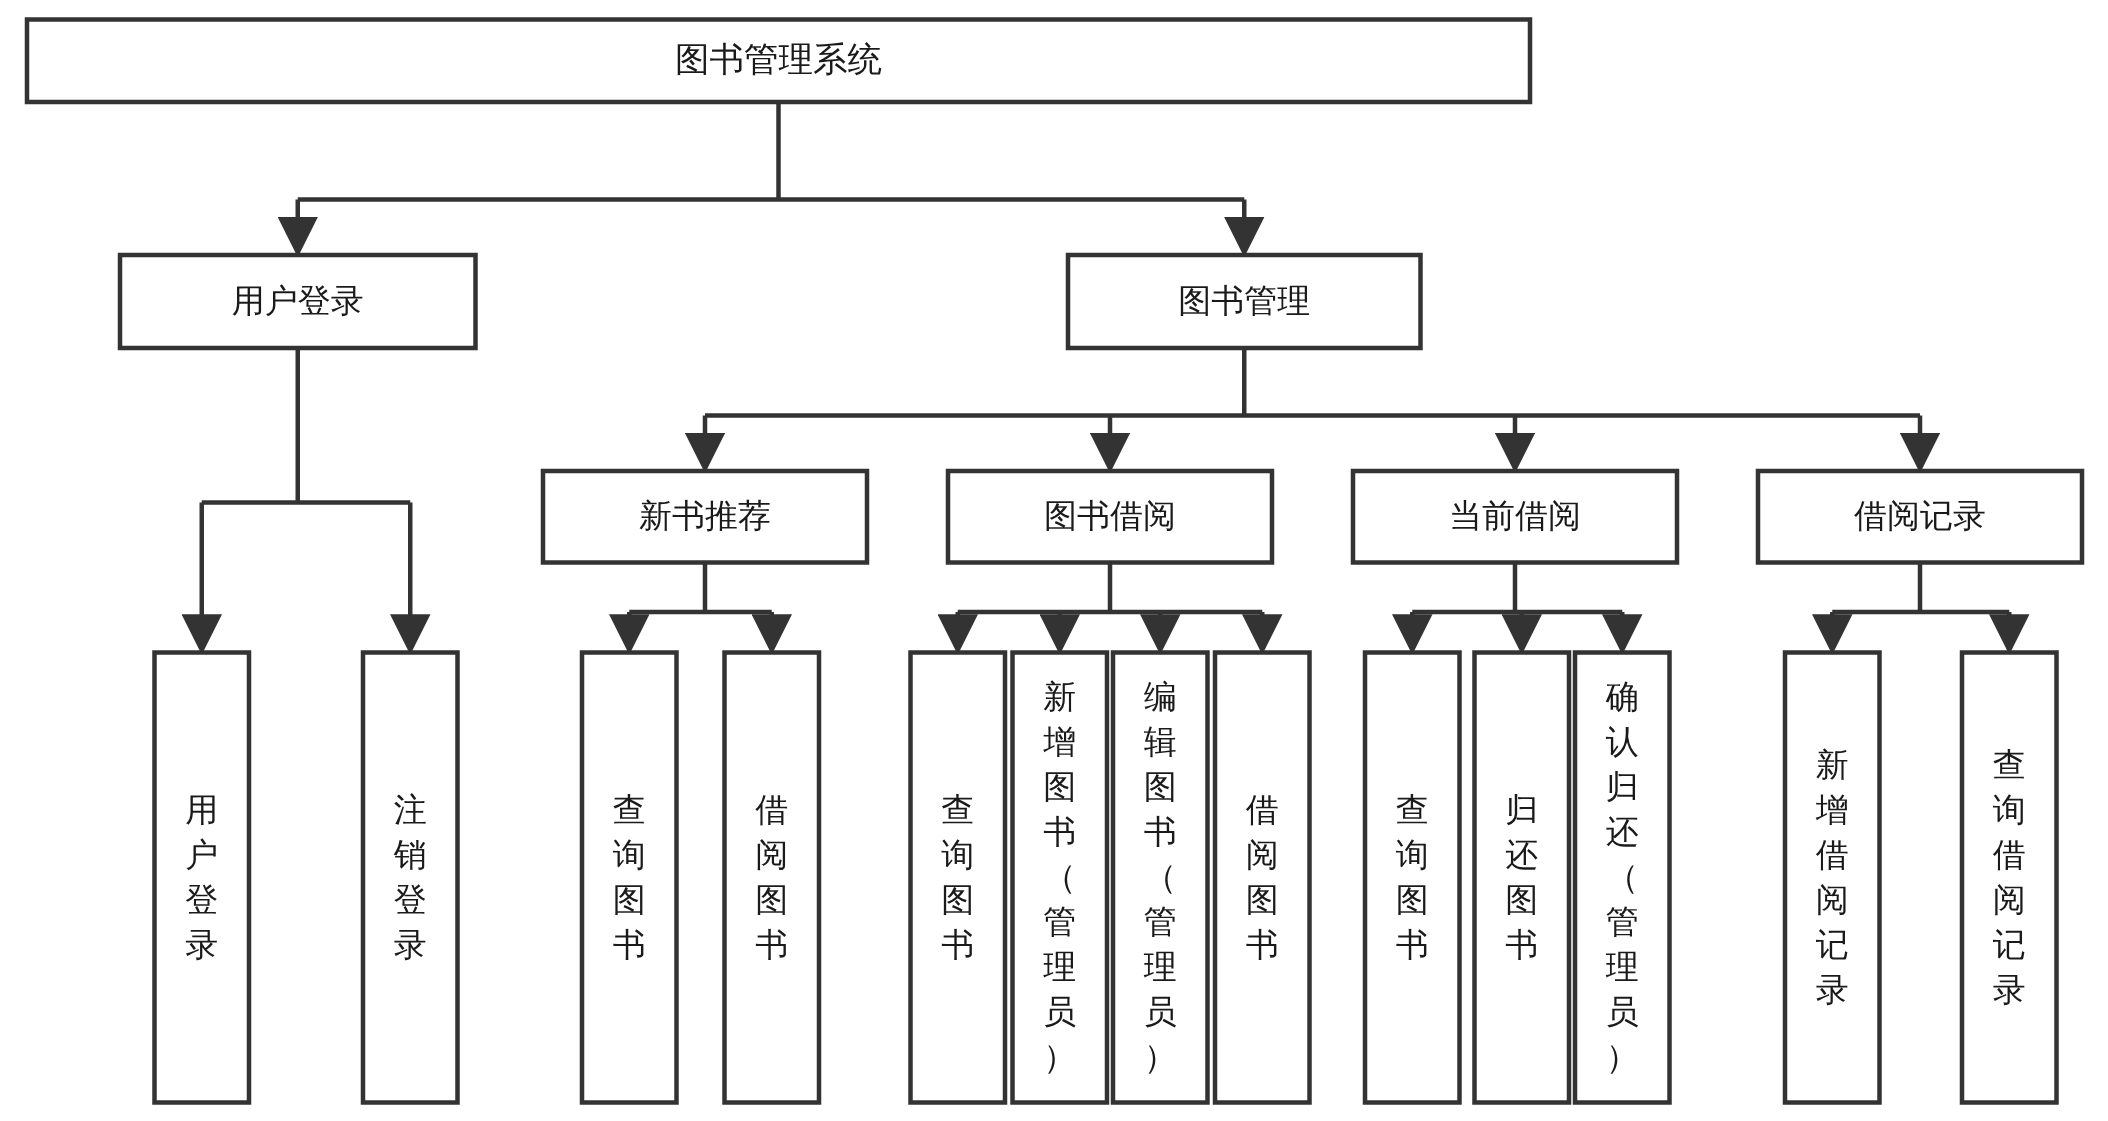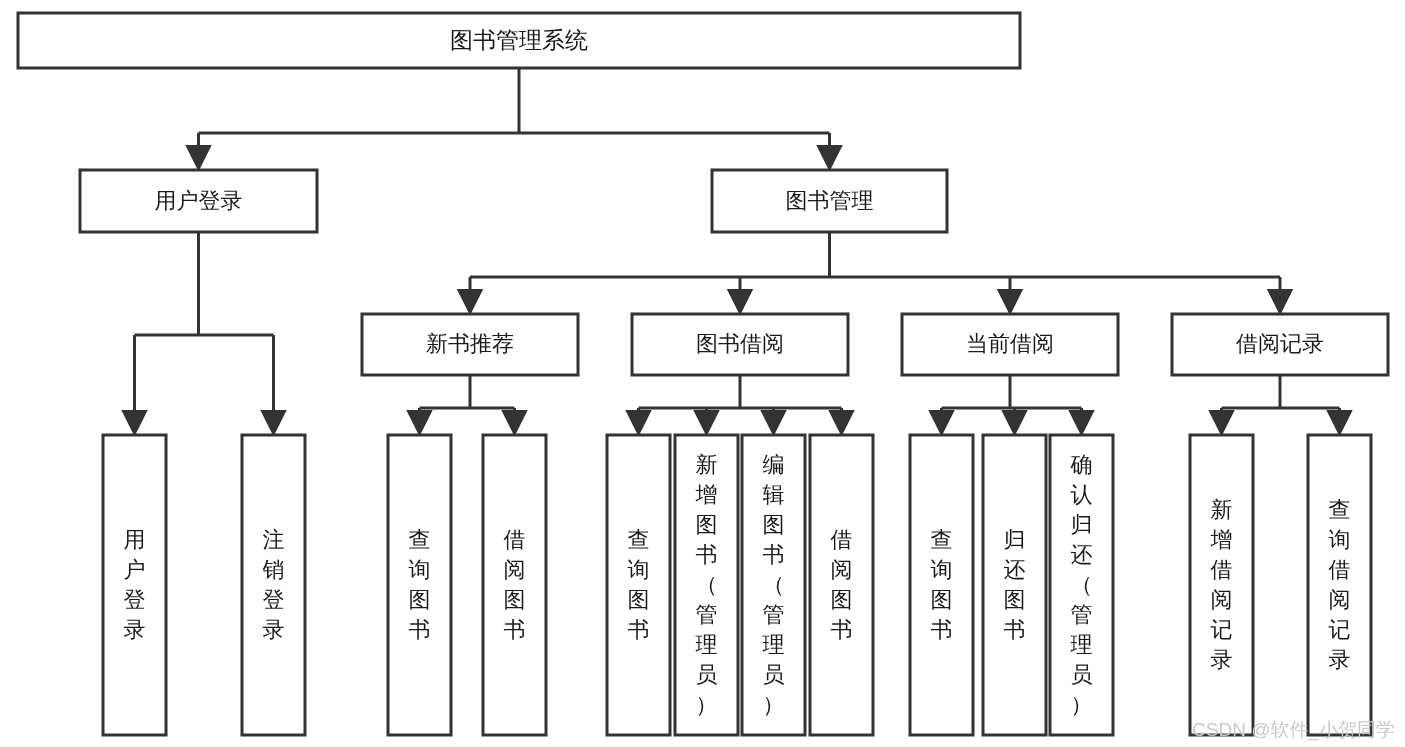--- a/index.html
+++ b/index.html
@@ -195,14 +195,13 @@
           <rect x="1190" y="435" width="63" height="300" class="node-rect"></rect>
           <text x="1221.5" y="511" class="node-label" font-size="22"><tspan x="1221.5" dy="0">新</tspan><tspan x="1221.5" dy="30">增</tspan><tspan x="1221.5" dy="30">借</tspan><tspan x="1221.5" dy="30">阅</tspan><tspan x="1221.5" dy="30">记</tspan><tspan x="1221.5" dy="30">录</tspan></text>
         </g>
         <g>
           <rect x="1308" y="435" width="63" height="300" class="node-rect"></rect>
           <text x="1339.5" y="511" class="node-label" font-size="22"><tspan x="1339.5" dy="0">查</tspan><tspan x="1339.5" dy="30">询</tspan><tspan x="1339.5" dy="30">借</tspan><tspan x="1339.5" dy="30">阅</tspan><tspan x="1339.5" dy="30">记</tspan><tspan x="1339.5" dy="30">录</tspan></text>
         </g>
       </g>
   </svg>
 
-  <div class="watermark">CSDN @软件_小贺同学</div>
 </div>
 
 </body></html>

